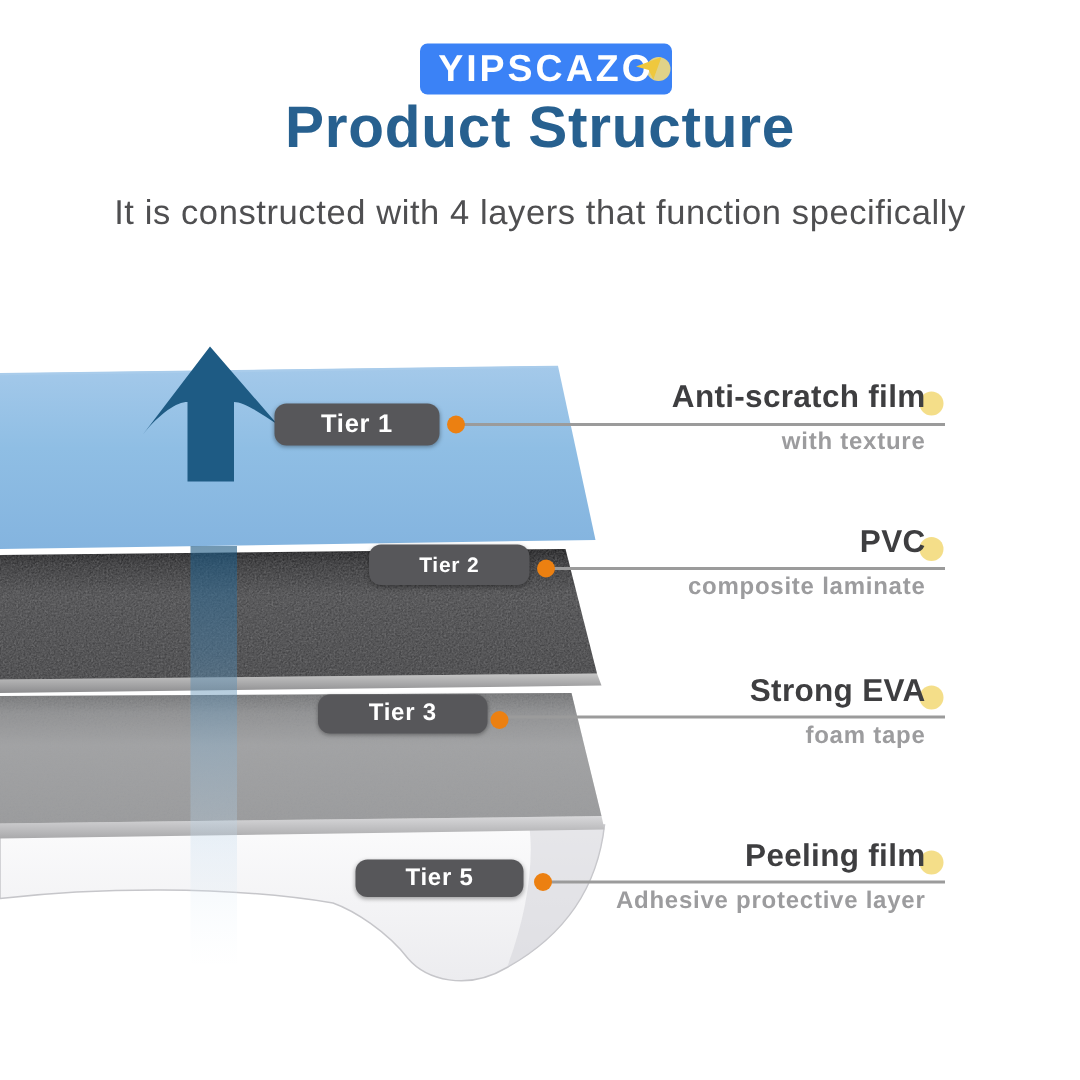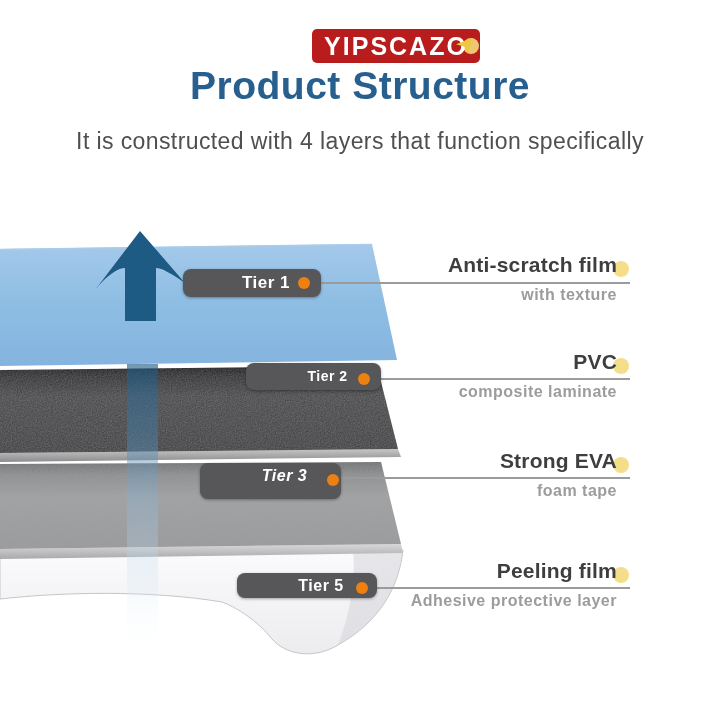--- a/index.html
+++ b/index.html
@@ -3,21 +3,21 @@
 <meta charset="utf-8">
 <style>
   html,body{margin:0;padding:0;background:#ffffff;}
   #stage{
     position:relative;width:720px;height:720px;overflow:hidden;background:#ffffff;
     font-family:"Liberation Sans", sans-serif;
   }
   
   .logo-badge{
     position:absolute;left:280px;top:29px;width:168px;height:34px;
-    background:#b91c1c;border-radius:5px;text-align:center;margin-left:32px;
+    background:#3b82f6;border-radius:5px;text-align:center;
   }
   .logo-text{
     position:relative;z-index:1;color:#ffffff;font-size:25px;font-weight:800;
     letter-spacing:2px;line-height:34px;
   }
   .logo-arrow{
     position:absolute;z-index:2;right:7px;top:9px;width:17px;height:15px;
     background:#EFC83D;clip-path:polygon(100% 0,0 42%,50% 58%,68% 100%);
   }
   .logo-reg{
@@ -31,25 +31,24 @@
   .page-subtitle{
     position:absolute;left:0;top:128px;width:720px;text-align:center;
     font-size:23px;font-weight:400;color:#4F4F51;letter-spacing:0.4px;
   }
   
   .diagram-svg{position:absolute;left:0;top:0;z-index:1;}
   .tier-badge{
     position:absolute;z-index:5;background:#57575A;border-radius:8px;
     color:#ffffff;font-weight:700;text-align:center;letter-spacing:0.5px;
     box-shadow:0 1px 3px rgba(0,0,0,0.35);
-    padding-left:28px;
   }
   .badge-1{left:183px;top:269px;width:110px;height:28px;font-size:17px;line-height:28px;}
   .badge-2{left:246px;top:363px;width:107px;height:27px;font-size:14px;line-height:27px;}
-  .badge-3{left:200px;top:463px;width:113px;height:36px;font-size:16px;line-height:26px;font-style:italic;}
+  .badge-3{left:212px;top:463px;width:113px;height:26px;font-size:16px;line-height:26px;}
   .badge-4{left:237px;top:573px;width:112px;height:25px;font-size:16px;line-height:25px;}
   .conn-dot{
     position:absolute;z-index:6;width:12px;height:12px;border-radius:50%;background:#EC8011;
   }
   .conn-line{
     position:absolute;z-index:4;height:2px;background:#9B9B9B;
   }
   
   .callout{position:absolute;z-index:5;right:90px;width:330px;text-align:right;}
   .co-head{position:relative;display:block;padding-right:13px;

